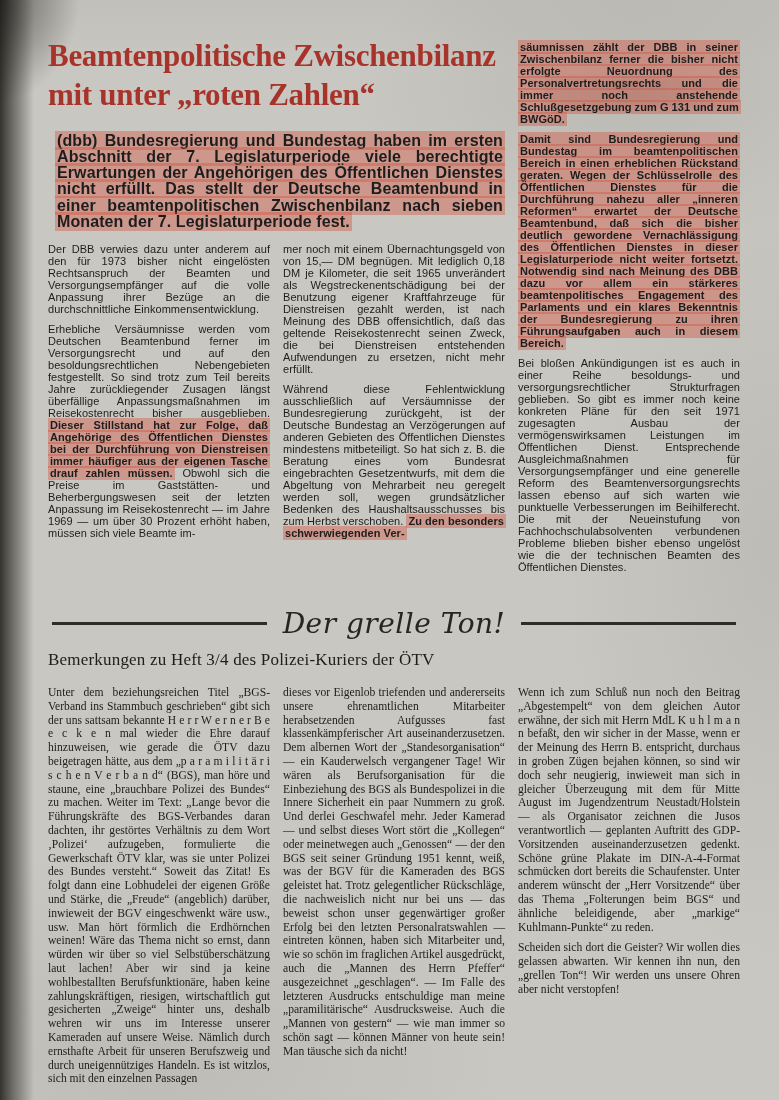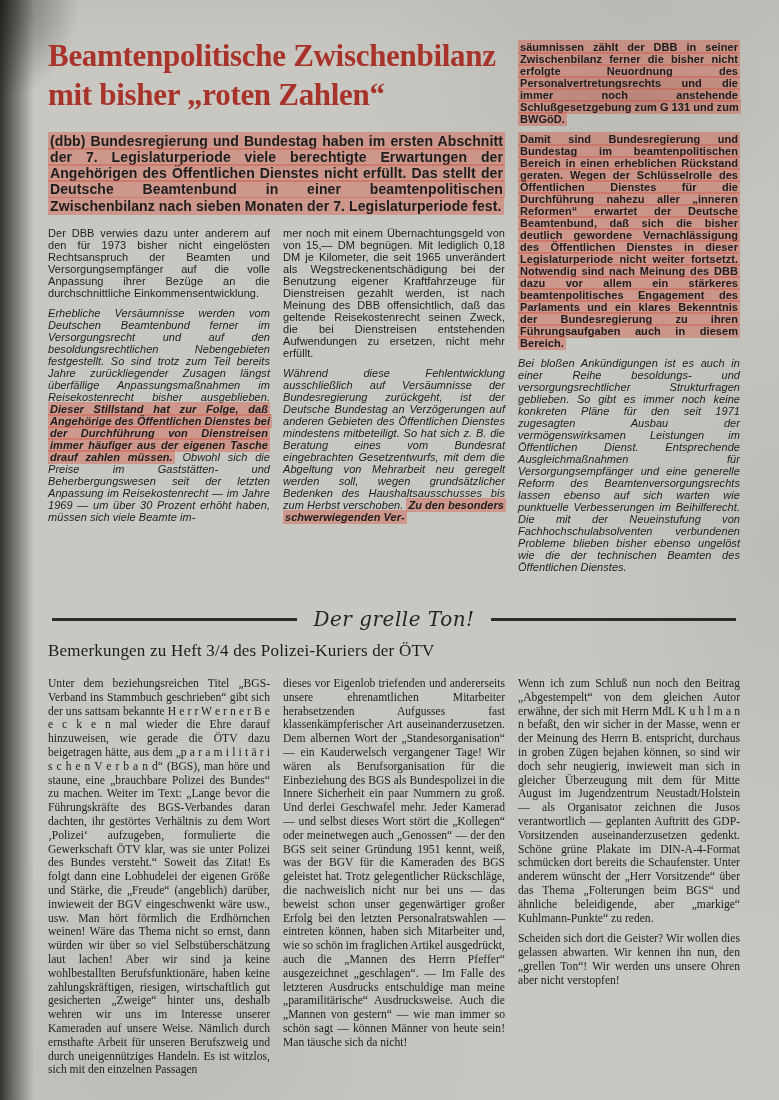--- a/index.html
+++ b/index.html
@@ -39,47 +39,47 @@
   .top-left{width:457px;flex:0 0 457px;}
   .top-right{width:222px;flex:0 0 222px;padding-top:5px;}
 
   .headline{
     font-family:"Liberation Serif",serif;font-weight:bold;
     font-size:31px;line-height:1.27;letter-spacing:-.3px;
     color:var(--headline,#a8332a);
     margin:0 0 18px 0;
   }
   .lead{
-    font-weight:bold;font-size:14px;line-height:16.2px;
-    text-align:justify;margin:0 0 13px 0;letter-spacing:.1px;
+    font-weight:bold;font-size:16px;line-height:16.2px;
+    text-align:justify;margin:0 0 13px 7px;letter-spacing:.1px;
   }
   .hl{
     background:rgba(213,80,60,.40);
     box-decoration-break:clone;-webkit-box-decoration-break:clone;
     padding:1px 2px;
   }
   .bold{font-weight:bold;}
 
   .two-cols{display:flex;gap:13px;justify-content:space-between;}
   .tcol{flex:1;}
   .body-sans p{
     font-size:11px;line-height:12px;text-align:justify;
     margin:0 0 8px 0;letter-spacing:.05px;
   }
-  .body-sans p:last-child{margin-bottom:0;font-style:italic;}
+  .body-sans p:last-child{margin-bottom:0;}
 
   
   .kicker-row{
     display:flex;align-items:center;gap:16px;
     margin:34px 4px 6px 4px;
   }
   .kicker-rule{flex:1;height:3px;background:#2e2d2b;}
   .kicker-title{
     font-family:"DejaVu Serif","Liberation Serif",serif;
-    font-style:italic;font-size:20px;color:#262523;white-space:nowrap;
+    font-style:italic;font-size:28px;color:#262523;white-space:nowrap;
     letter-spacing:.5px;
   }
   .subtitle{
     text-align:left;font-family:"Liberation Serif",serif;
     font-size:17px;color:#1e1d1b;margin:10px 0 16px 0;letter-spacing:.2px;
   }
 
   
   .bottom-section{display:flex;gap:13px;}
   .bcol{flex:1;}
@@ -95,21 +95,21 @@
 <div class="paper-texture"></div>
 <div class="scan-edge-left"></div>
 <div class="scan-corner-top-left"></div>
 <div class="ghost-smudge"></div>
 
 <div class="content">
 
   <div class="top-section">
 
     <div class="top-left">
-      <h1 class="headline">Beamtenpolitische Zwischenbilanz mit bisher „roten Zahlen“</h1>
+      <h1 class="headline">Beamtenpolitische Zwischenbilanz mit unter „roten Zahlen“</h1>
 
       <p class="lead"><span class="hl">(dbb) Bundesregierung und Bundestag haben im ersten Abschnitt der 7. Legislaturperiode viele berechtigte Erwartungen der Angehörigen des Öffentlichen Dienstes nicht erfüllt. Das stellt der Deutsche Beamtenbund in einer beamtenpolitischen Zwischenbilanz nach sieben Monaten der 7. Legislaturperiode fest.</span></p>
 
       <div class="two-cols body-sans">
         <div class="tcol">
           <p>Der DBB verwies dazu unter anderem auf den für 1973 bisher nicht eingelösten Rechtsanspruch der Beamten und Versorgungsempfänger auf die volle Anpassung ihrer Bezüge an die durchschnittliche Einkommensentwicklung.</p>
           <p><span>Erhebliche Versäumnisse werden vom Deutschen Beamtenbund ferner im Versorgungsrecht und auf den besoldungsrechtlichen Nebengebieten festgestellt. So sind trotz zum Teil bereits Jahre zurückliegender Zusagen längst überfällige Anpassungsmaßnahmen im Reisekostenrecht bisher ausgeblieben. </span><span class="hl bold">Dieser Stillstand hat zur Folge, daß Angehörige des Öffentlichen Dienstes bei der Durchführung von Dienstreisen immer häufiger aus der eigenen Tasche drauf zahlen müssen.</span><span> Obwohl sich die Preise im Gaststätten- und Beherbergungswesen seit der letzten Anpassung im Reisekostenrecht — im Jahre 1969 — um über 30 Prozent erhöht haben, müssen sich viele Beamte im-</span></p>
         </div>
         <div class="tcol">
           <p>mer noch mit einem Übernachtungsgeld von von 15,— DM begnügen. Mit lediglich 0,18 DM je Kilometer, die seit 1965 unverändert als Wegstreckenentschädigung bei der Benutzung eigener Kraftfahrzeuge für Dienstreisen gezahlt werden, ist nach Meinung des DBB offensichtlich, daß das geltende Reisekostenrecht seinen Zweck, die bei Dienstreisen entstehenden Aufwendungen zu ersetzen, nicht mehr erfüllt.</p>

